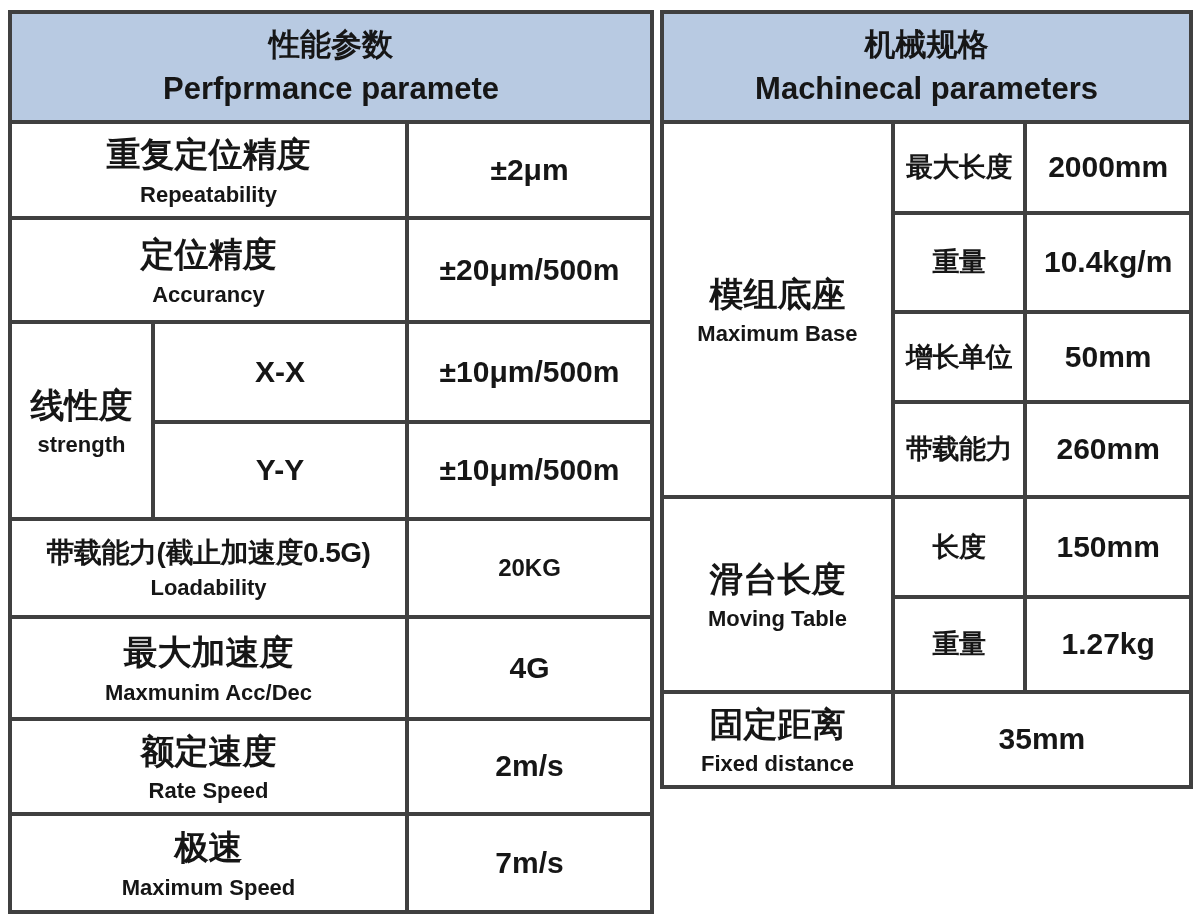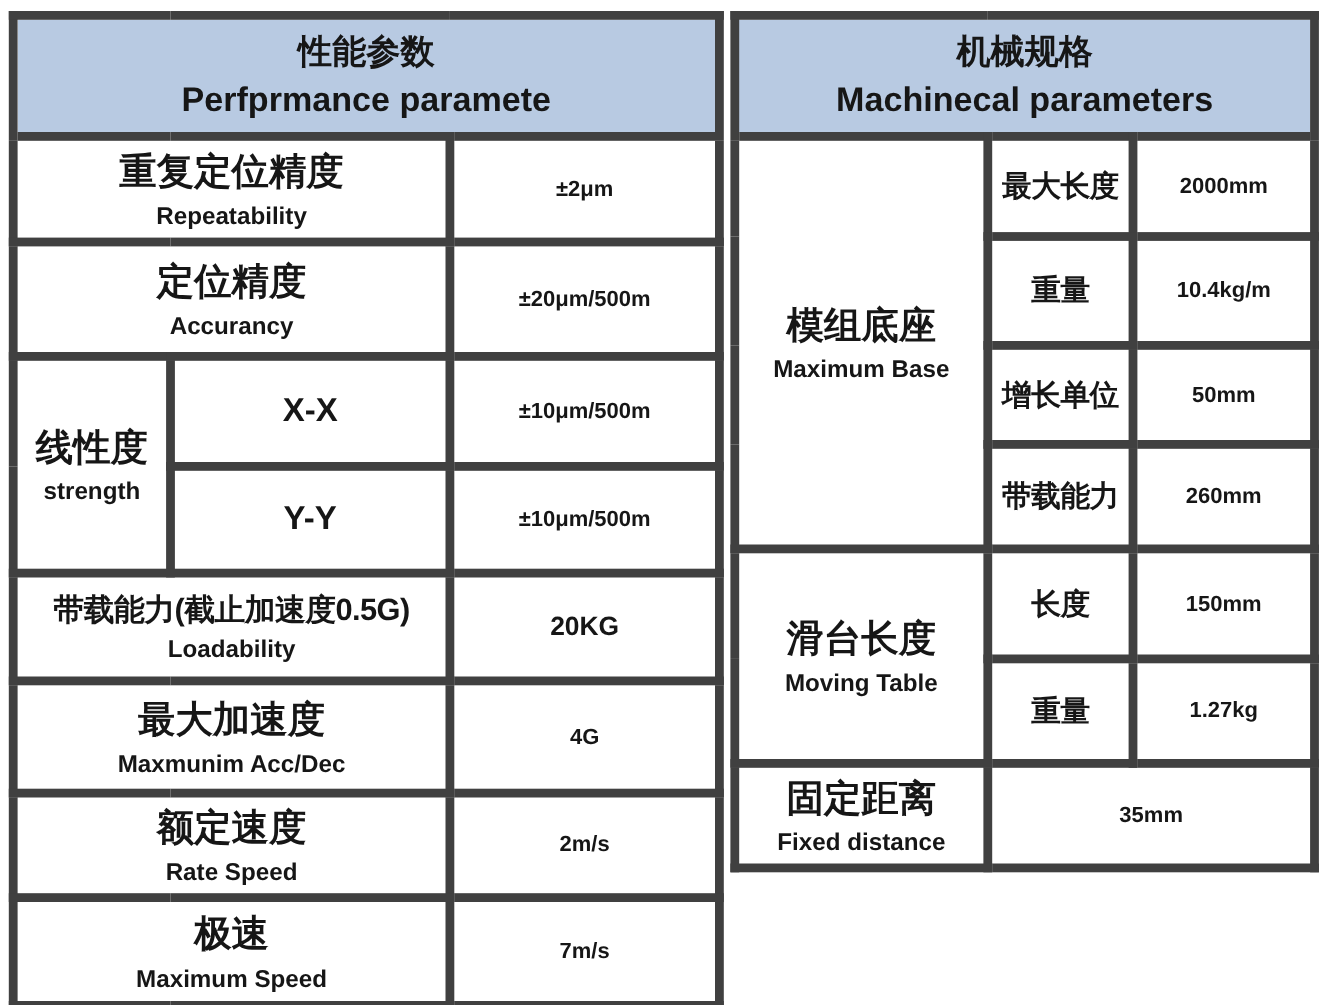--- a/index.html
+++ b/index.html
@@ -20,21 +20,21 @@
     box-sizing: border-box;
   }
   table {
     border-collapse: collapse;
     table-layout: fixed;
     border: 3px solid #20242b;
   }
   table.perf { width: 642px; }
   table.mech { width: 537px; }
   td {
-    border: 8px solid #404040;
+    border: 4px solid #404040;
     text-align: center;
     vertical-align: middle;
     padding: 0 2px;
     font-weight: 700;
     font-size: 30px;
     line-height: 1.42;
     overflow: hidden;
   }
   td.th {
     background: #b8cae2;
@@ -47,21 +47,21 @@
     font-size: 28px;
     letter-spacing: -0.5px;
     white-space: nowrap;
   }
   td.sub-name {
     font-size: 27px;
     letter-spacing: -0.5px;
     white-space: nowrap;
     padding: 0 1px;
   }
-  td.val { font-size: 20px; }
+  td.val { font-size: 30px; }
   td.val-small { font-size: 24px; border-radius: 30px; }
 </style>
 </head>
 <body>
 
 <div class="wrap">
 
   <table class="perf">
     <colgroup>
       <col style="width:143px">

